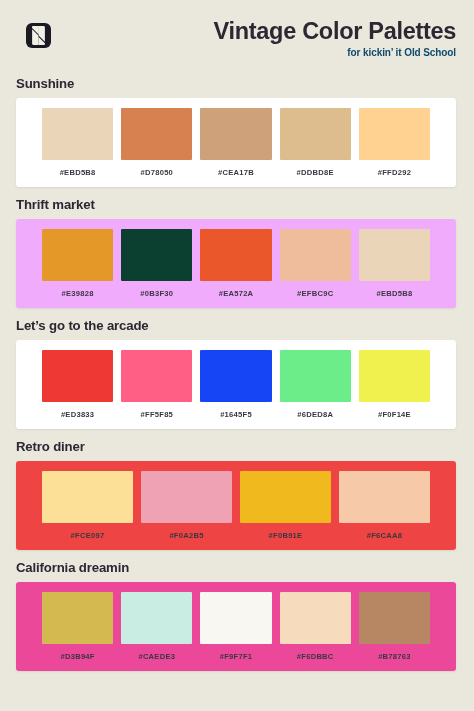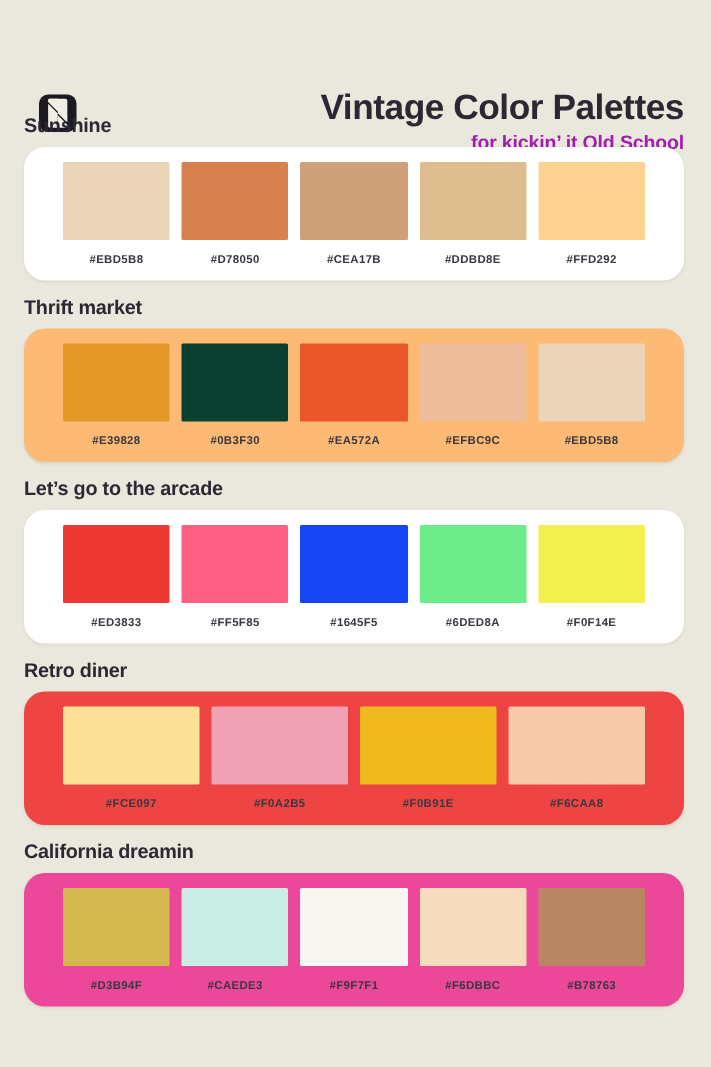--- a/index.html
+++ b/index.html
@@ -13,21 +13,20 @@
     font-family: "Liberation Sans", sans-serif;
     overflow: hidden;
     position: relative;
   }
 
   
   .header {
     position: relative;
     height: 76px;
     padding: 16px;
-    margin-top: 40px;
   }
   .logo {
     position: absolute;
     left: 26px;
     top: 23px;
     width: 25px;
     height: 25px;
     border-radius: 6px;
     background: #1b1a23;
     overflow: hidden;
@@ -47,23 +46,23 @@
   .main-title {
     font-size: 23.5px;
     font-weight: bold;
     color: #2b2733;
     letter-spacing: -0.3px;
     line-height: 1.12;
     margin: 0;
     white-space: nowrap;
   }
   .sub-title {
-    font-size: 13px;
-    font-weight: bold;
-    color: #a21caf;
+    font-size: 10px;
+    font-weight: bold;
+    color: #0c4a6e;
     letter-spacing: -0.1px;
     margin: 3px 0 0 0;
     white-space: nowrap;
   }
 
   
   .palettes {
     position: absolute;
     left: 0;
     top: 76px;
@@ -76,21 +75,21 @@
     font-size: 13.2px;
     font-weight: bold;
     color: #2b2733;
     letter-spacing: -0.15px;
     margin: 0 0 6px 16px;
     line-height: 16px;
   }
   .card {
     background: #ffffff;
     margin: 0 18px 0 16px;
-    border-radius: 14px;
+    border-radius: 3px;
     padding: 10px 0 9px 0;
     box-shadow: 0 1px 2px rgba(120,112,95,0.14);
   }
   .swatch-row {
     display: flex;
     padding: 0 22px;
     box-sizing: border-box;
   }
   .swatch-cell {
     flex: 1 1 0;
@@ -157,21 +156,21 @@
           </div>
           <div class="swatch-cell">
             <div class="swatch-chip" style="background-color: rgb(255, 210, 146);"></div>
             <div class="swatch-label">#FFD292</div>
           </div>
         </div>
       </div>
     </div>
     <div class="palette-section">
       <div class="section-title">Thrift market</div>
-      <div class="card" style="background: #fdba74;">
+      <div class="card" style="background: #f0abfc;">
         <div class="swatch-row">
           <div class="swatch-cell">
             <div class="swatch-chip" style="background-color: rgb(227, 152, 40);"></div>
             <div class="swatch-label">#E39828</div>
           </div>
           <div class="swatch-cell">
             <div class="swatch-chip" style="background-color: rgb(11, 63, 48);"></div>
             <div class="swatch-label">#0B3F30</div>
           </div>
           <div class="swatch-cell">

